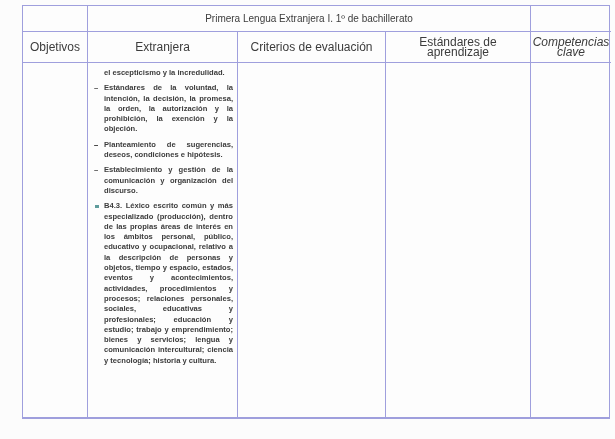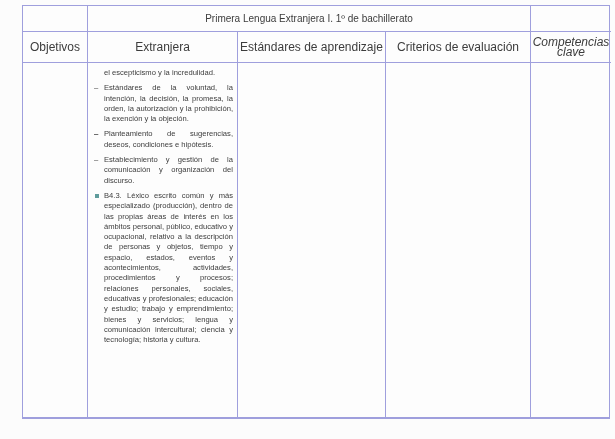--- a/index.html
+++ b/index.html
@@ -43,20 +43,21 @@
     display:flex;align-items:center;justify-content:center;
     text-align:center;
     font-size:12px;
     line-height:10px;
     padding:2px;
   }
   .body-cell{padding:5px 4px 4px 5px;}
   .contenido-list{
     font-size:7.6px;
     line-height:10.3px;
+    font-weight:bold;
   }
   .item{
     position:relative;
     padding-left:11px;
     text-align:justify;
     margin-bottom:5px;
   }
   .item:last-child{margin-bottom:0;}
   .dash-bullet{
     position:absolute;left:1px;top:0;
@@ -71,22 +72,22 @@
 <body>
 
 <div class="curriculum-table">
 
   <div class="cell"></div>
   <div class="cell title-cell">Primera Lengua Extranjera I. 1º de bachillerato</div>
   <div class="cell last-col"></div>
 
   <div class="cell head-cell">Objetivos</div>
   <div class="cell head-cell">Extranjera</div>
+  <div class="cell head-cell">Criterios de evaluación</div>
   <div class="cell head-cell">Estándares de aprendizaje</div>
-  <div class="cell head-cell">Criterios de evaluación</div>
   <div class="cell head-cell last-col">Competencias clave</div>
 
   <div class="cell body-row"></div>
 
   <div class="cell body-row body-cell">
     <div class="contenido-list">
 
       <div class="item">
         <span>el escepticismo y la incredulidad.</span>
       </div>

